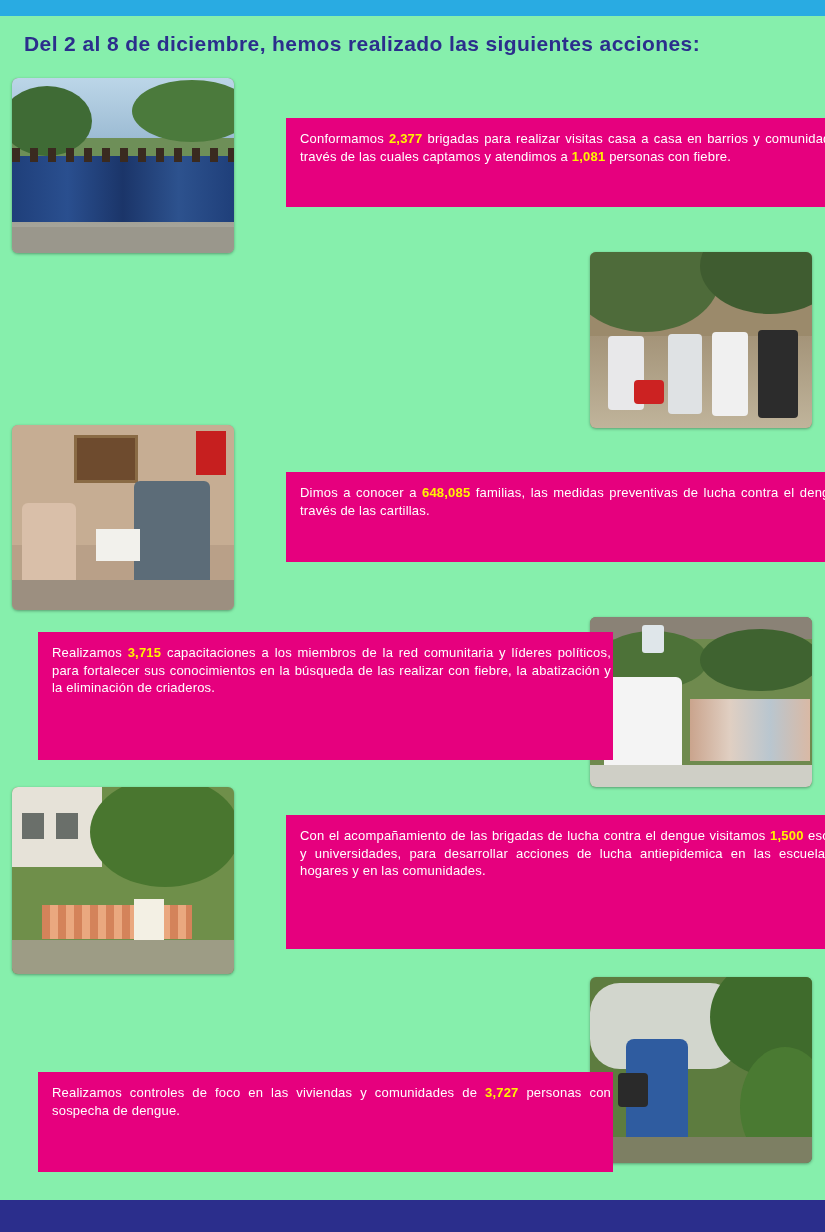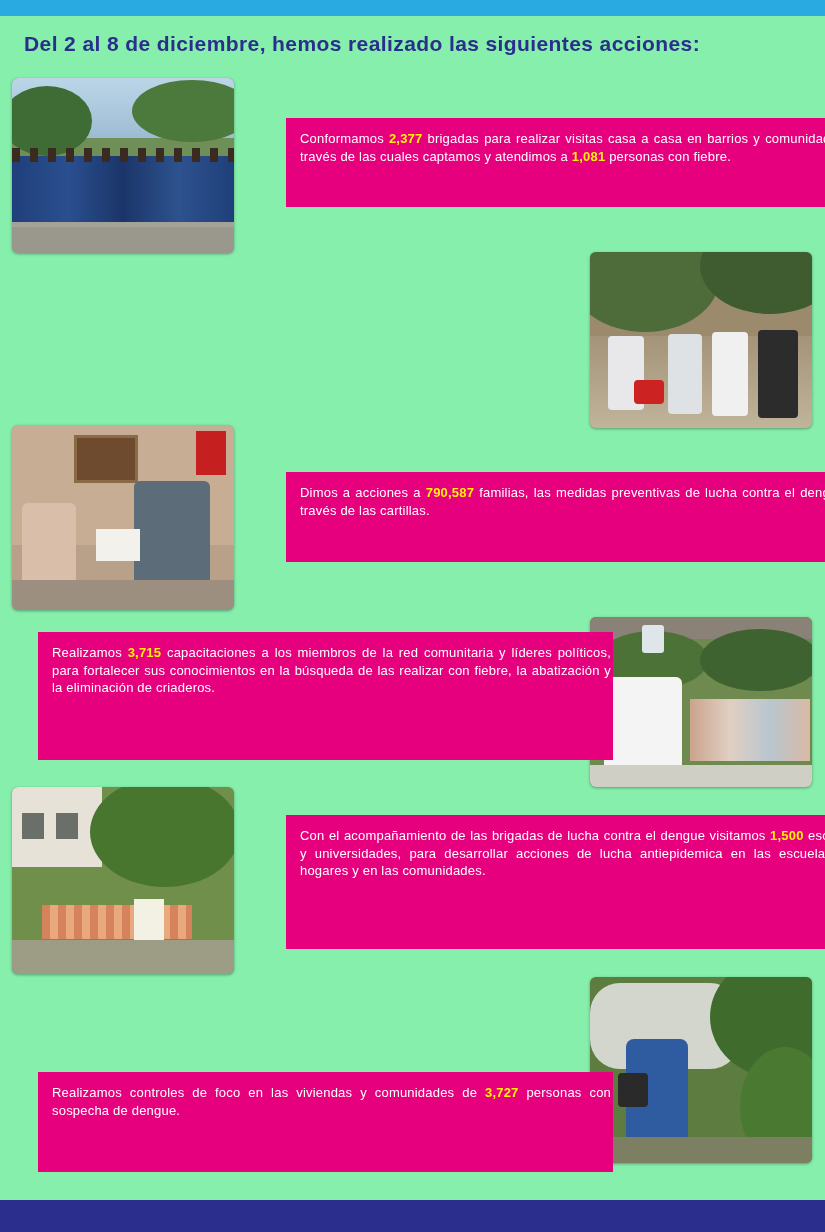--- a/index.html
+++ b/index.html
@@ -117,21 +117,21 @@
     <div class="bar" style="left:0; top:0; width:222px; height:120px; background:#c6ad93;"></div>
     <div class="bar" style="left:62px; top:10px; width:58px; height:42px; background:#6e4b2e; border:3px solid #8a6b45;"></div>
     <div class="bar" style="left:184px; top:6px; width:30px; height:44px; background:#c61f1f;"></div>
     <div class="bar" style="left:10px; top:78px; width:54px; height:107px; background:#d9bfa9; border-radius:6px;"></div>
     <div class="bar" style="left:122px; top:56px; width:76px; height:129px; background:#5c6c78; border-radius:6px;"></div>
     <div class="bar" style="left:84px; top:104px; width:44px; height:32px; background:#f2f1ec;"></div>
     <div class="bar" style="left:0; bottom:0; width:222px; height:30px; background:#9c8f80;"></div>
   </div>
 
   <div class="textbox" style="left:248px; top:472px; width:577px; height:90px;">
-    <span>Dimos a acciones a </span><span class="num">790,587</span><span> familias, las medidas preventivas de lucha contra el dengue, a través de las cartillas.</span>
+    <span>Dimos a conocer a </span><span class="num">648,085</span><span> familias, las medidas preventivas de lucha contra el dengue, a través de las cartillas.</span>
   </div>
 
   <div class="photo" style="left:590px; top:617px; width:222px; height:170px; background:#6f8a4e;">
     <div class="bar" style="left:0; top:0; width:222px; height:22px; background:#8a8276;"></div>
     <div class="blob" style="left:8px; top:14px; width:110px; height:58px; background:#4d7238;"></div>
     <div class="blob" style="left:110px; top:12px; width:120px; height:62px; background:#3f6330;"></div>
     <div class="bar" style="left:14px; top:60px; width:78px; height:96px; background:#f4f4f4; border-radius:6px;"></div>
     <div class="bar" style="left:52px; top:8px; width:22px; height:28px; background:#dfe6ea; border-radius:3px;"></div>
     <div class="bar" style="left:100px; top:82px; width:120px; height:62px; background:linear-gradient(90deg,#caa48d,#e0cfc2,#b9c6cf,#d9b9a5);"></div>
     <div class="bar" style="left:0; bottom:0; width:222px; height:22px; background:#cfcfc6;"></div>

